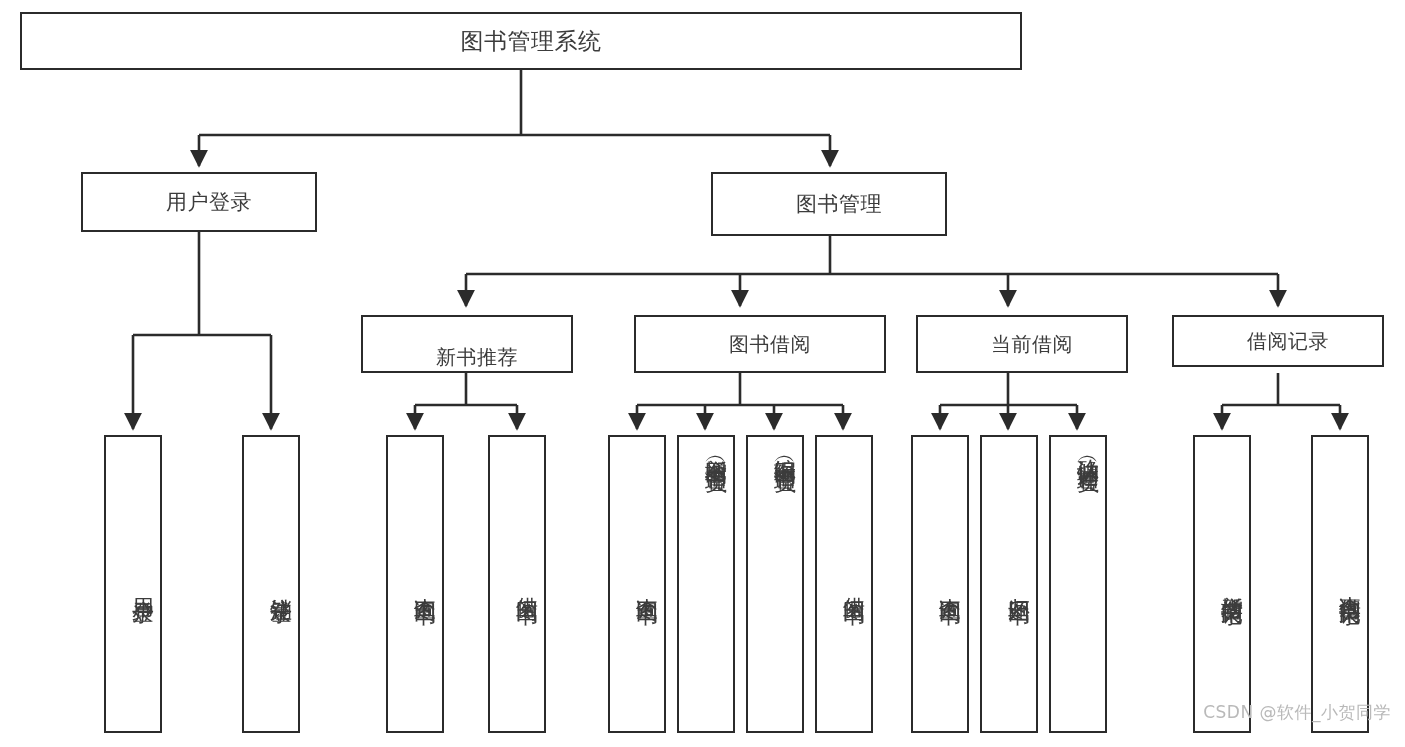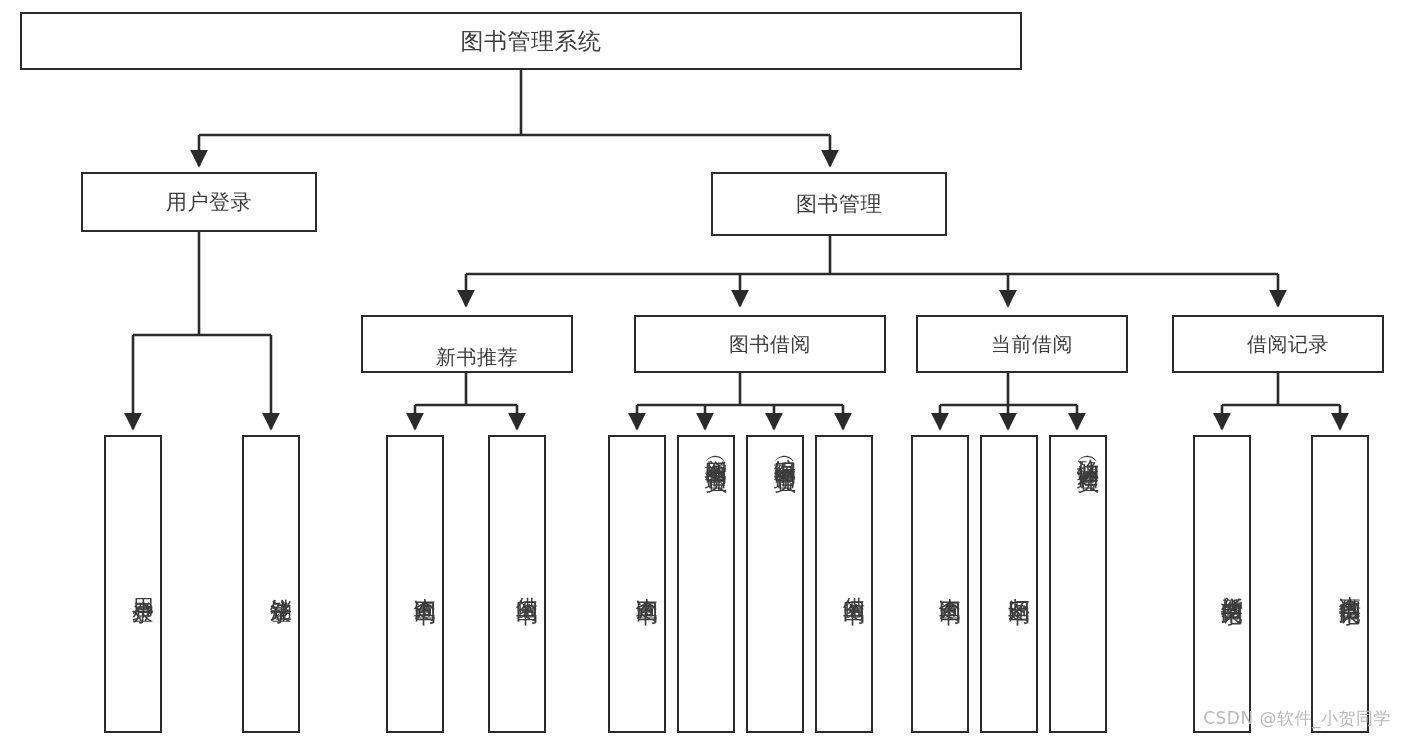--- a/index.html
+++ b/index.html
@@ -67,21 +67,21 @@
   }
   .node.leaf.align-top {
     align-items: flex-start;
   }
   .node.leaf.align-top .node-label {
     margin-top: 4px;
   }
   .watermark {
     position: absolute;
     right: 14px;
-    bottom: 17px;
+    bottom: 23px;
     font-size: 17px;
     color: #b9b9b9;
     white-space: nowrap;
     letter-spacing: 0.5px;
   }
 </style>
 </head>
 <body>
 
 <div id="canvas">
@@ -153,21 +153,21 @@
   </div>
 
   <div class="node level3" style="left:634px; top:315px; width:252px; height:58px;">
     <span class="node-label">图书借阅</span>
   </div>
 
   <div class="node level3" style="left:902px; top:315px; width:212px; height:58px;margin-left:14px;">
     <span class="node-label">当前借阅</span>
   </div>
 
-  <div class="node level3" style="left:1172px; top:315px; width:212px; height:58px;">
+  <div class="node level3" style="left:1172px; top:315px; width:212px; height:52px;">
     <span class="node-label">借阅记录</span>
   </div>
 
   <div class="node leaf align-center" style="left:104px; top:435px; width:58px; height:298px;">
     <span class="node-label">用户登录</span>
   </div>
 
   <div class="node leaf align-center" style="left:242px; top:435px; width:58px; height:298px;">
     <span class="node-label">注销登录</span>
   </div>

